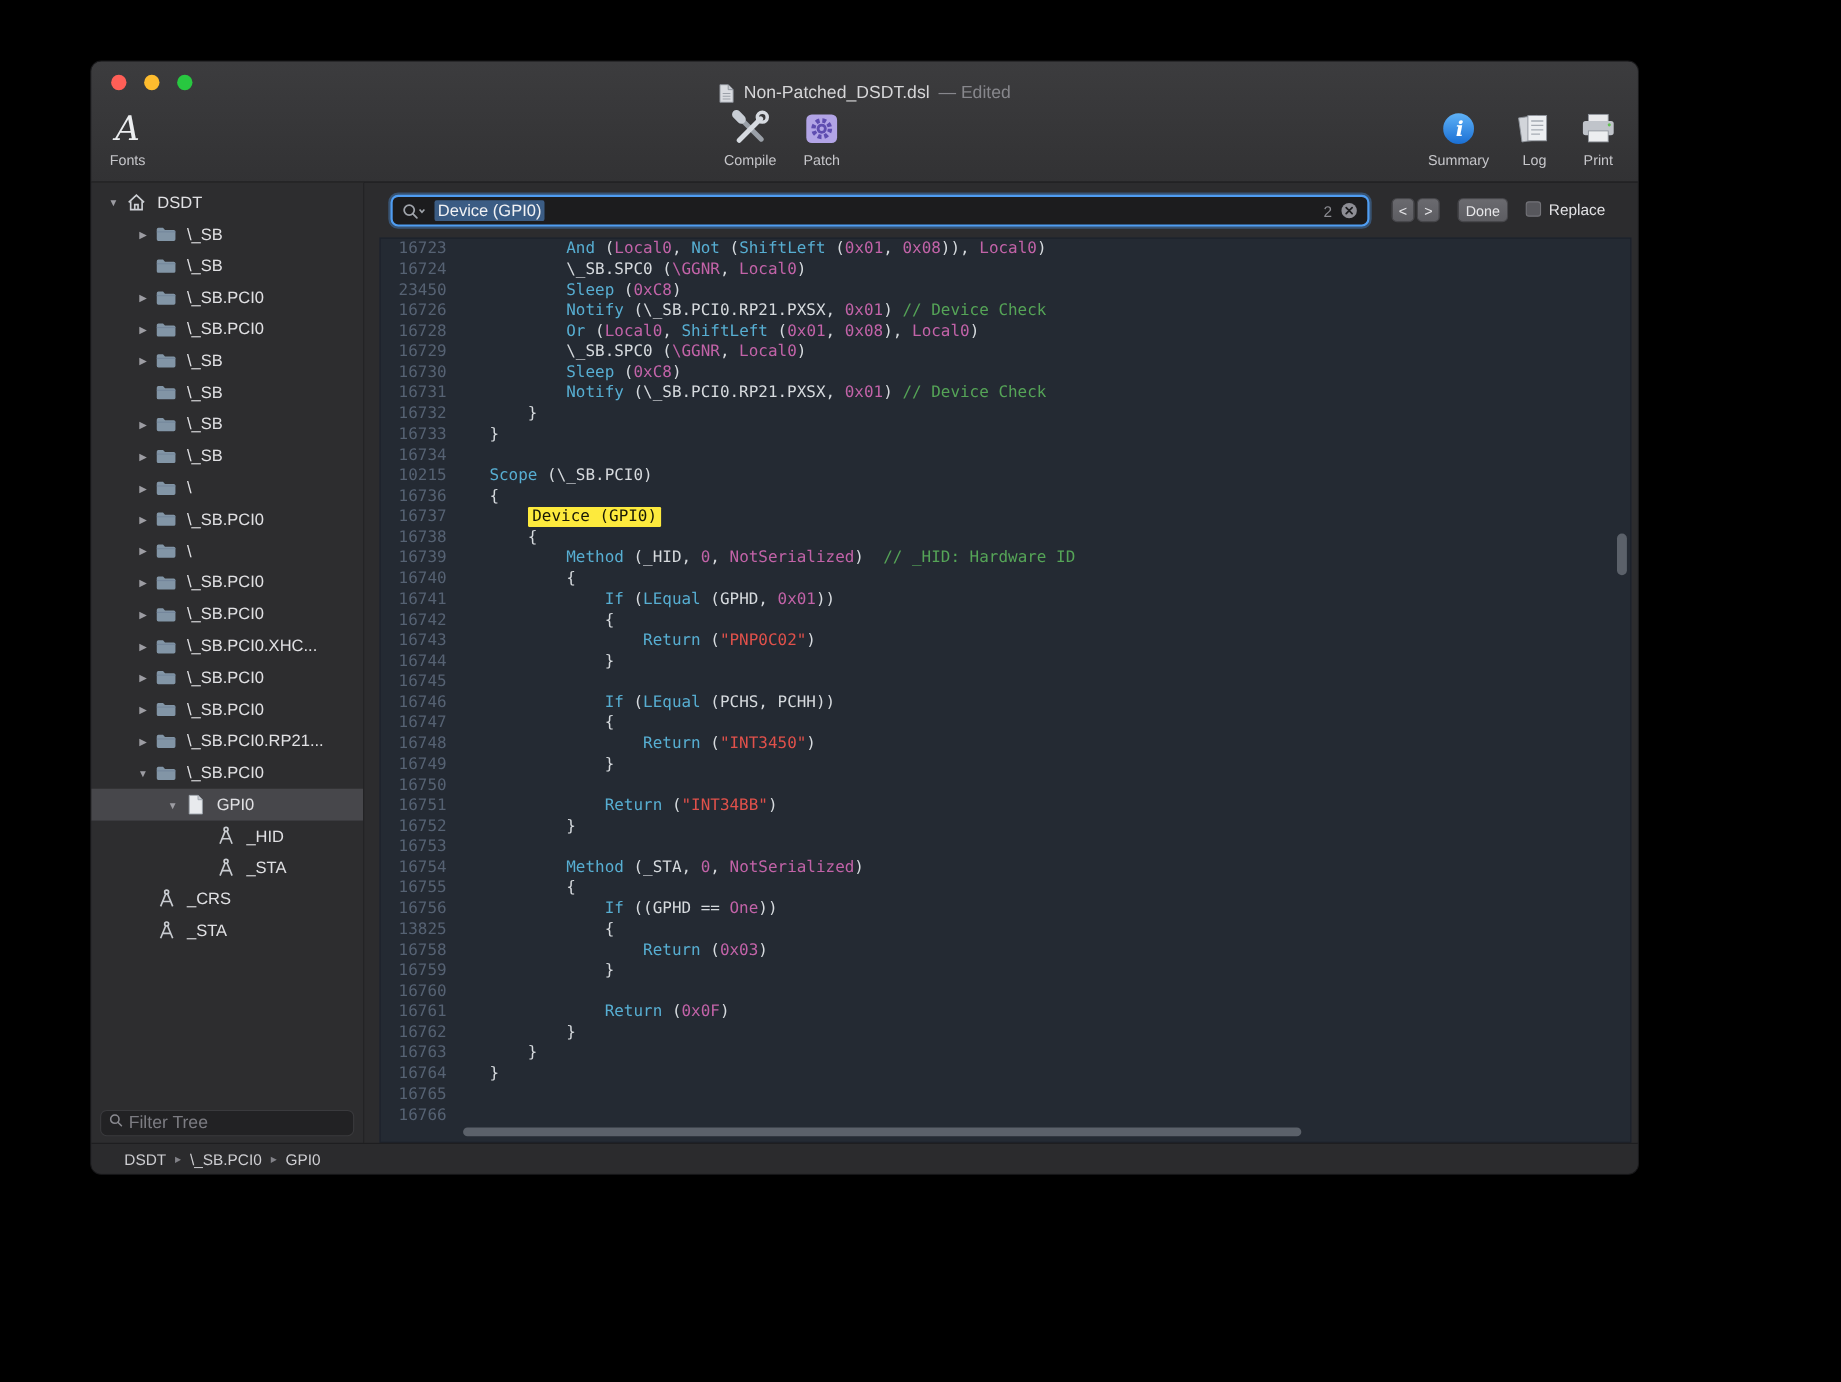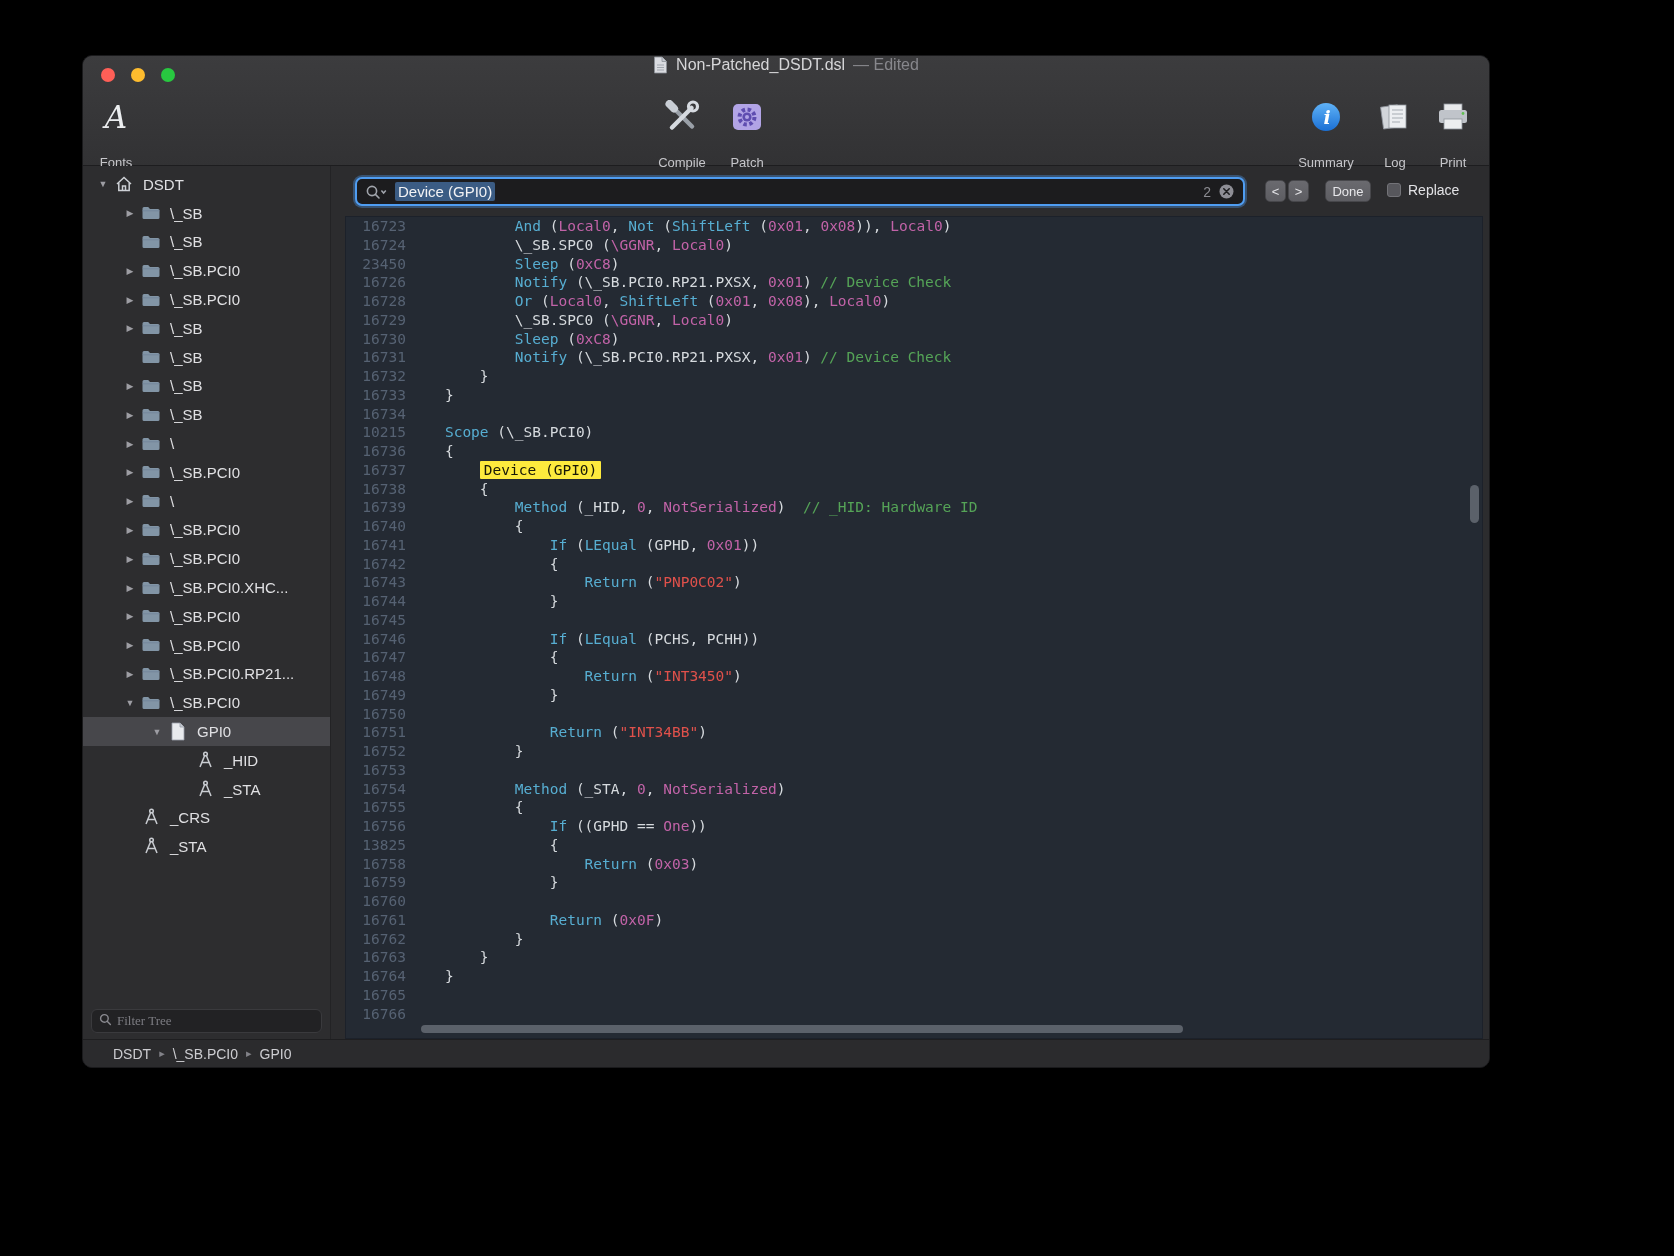--- a/index.html
+++ b/index.html
@@ -3,50 +3,50 @@
 <meta charset="utf-8">
 <style>
   *{margin:0;padding:0;box-sizing:border-box}
   html,body{width:1674px;height:1256px;background:#000;overflow:hidden;
     font-family:"Liberation Sans",sans-serif;-webkit-font-smoothing:antialiased}
   .window{position:absolute;left:82px;top:55px;width:1408px;height:1013px;
     background:#2c2c2e;border-radius:10px;overflow:hidden;border:1px solid #1a1a1c}
   
   .chrome{position:absolute;top:0;left:0;right:0;height:110px;
     background:linear-gradient(#3c3c3e,#323234);border-bottom:1px solid #1d1d1f}
-  .titlebar{height:38px;position:relative;display:flex;align-items:flex-start;justify-content:center}
+  .titlebar{height:38px;position:relative;display:flex;align-items:flex-end;justify-content:center}
   .traffic{position:absolute;left:18px;top:12px;display:flex;gap:16px}
   .tl{width:14px;height:14px;border-radius:50%;display:inline-block;cursor:default}
   .tl.red{background:var(--c-traffic_red)} .tl.yellow{background:var(--c-traffic_yellow)} .tl.green{background:var(--c-traffic_green)}
   .title{display:flex;align-items:center;gap:8px;font-size:16px;color:#d6d6d8}
   .title .edited{color:#87878c}
   .doc-icon{display:flex;align-items:center}
   .toolbar{position:absolute;top:38px;left:0;right:0;height:72px}
   .tb-item{position:absolute;top:3px;display:flex;flex-direction:column;align-items:center;color:#c6c6ca;font-size:13px}
   .tb-icon{height:40px;display:flex;align-items:center;justify-content:center}
-  .tb-label{margin-top:18px}
+  .tb-label{margin-top:1px}
   .tb-fonts{left:2px;width:62px}
   .tb-compile{left:566px;width:66px}
   .tb-patch{left:639px;width:50px}
   .tb-summary{left:1207px;width:72px}
   .tb-log{left:1291px;width:42px}
   .tb-print{left:1344px;width:52px}
   .fonts-glyph{font-family:"DejaVu Serif",serif;font-style:italic;font-size:31px;color:#eceef0;line-height:1}
   
   .content{position:absolute;top:110px;left:0;right:0;bottom:28px;display:flex}
   .sidebar{width:248px;flex:none;background:#2d2d2f;border-right:1px solid #232325;position:relative}
   .tree{position:absolute;top:4px;left:0;right:0}
   .trow{height:28.8px;display:flex;align-items:center;font-size:15px;color:#e0e0e3;cursor:default}
   .trow.sel{background:#47474b}
   .disc{width:20px;flex:none;font-size:9px;color:#9d9da3;text-align:center}
   .ticon{width:22px;height:20px;flex:none;display:flex;align-items:center;justify-content:center;margin-right:8px}
   .tlabel{white-space:nowrap}
   .filter{position:absolute;left:8px;right:8px;bottom:6px;height:24px;background:#222224;
     border:1px solid #3a3a3d;border-radius:6px;display:flex;align-items:center;padding:0 7px;gap:5px}
-  .filter input{flex:1;background:none;border:none;outline:none;color:#ffffff;font-size:13px;font-family:Liberation Serif, serif}
+  .filter input{flex:1;background:none;border:none;outline:none;color:#ffffff;font-size:16px;font-family:Liberation Sans, sans-serif}
   .filter input::placeholder{color:#7c7c82}
   .main{flex:1;position:relative}
   
   .search-field{position:absolute;left:24px;top:11px;width:890px;height:29px;background:#1c1c1e;
     border:2px solid var(--c-accent);border-radius:7px;box-shadow:0 0 0 2px rgba(79,157,242,.35);
     display:flex;align-items:center;padding:0 8px;gap:7px}
   .sf-query{font-size:15px;color:#f2f2f4;background:var(--c-selection_blue);padding:1px 3px;border-radius:2px;white-space:pre}
   .sf-count{margin-left:auto;color:#8b8b91;font-size:14px}
   .sf-clear,.sf-mag{display:flex;align-items:center}
   .btn{position:absolute;top:14px;height:22px;background:linear-gradient(#6a6a6f,#5d5d62);

